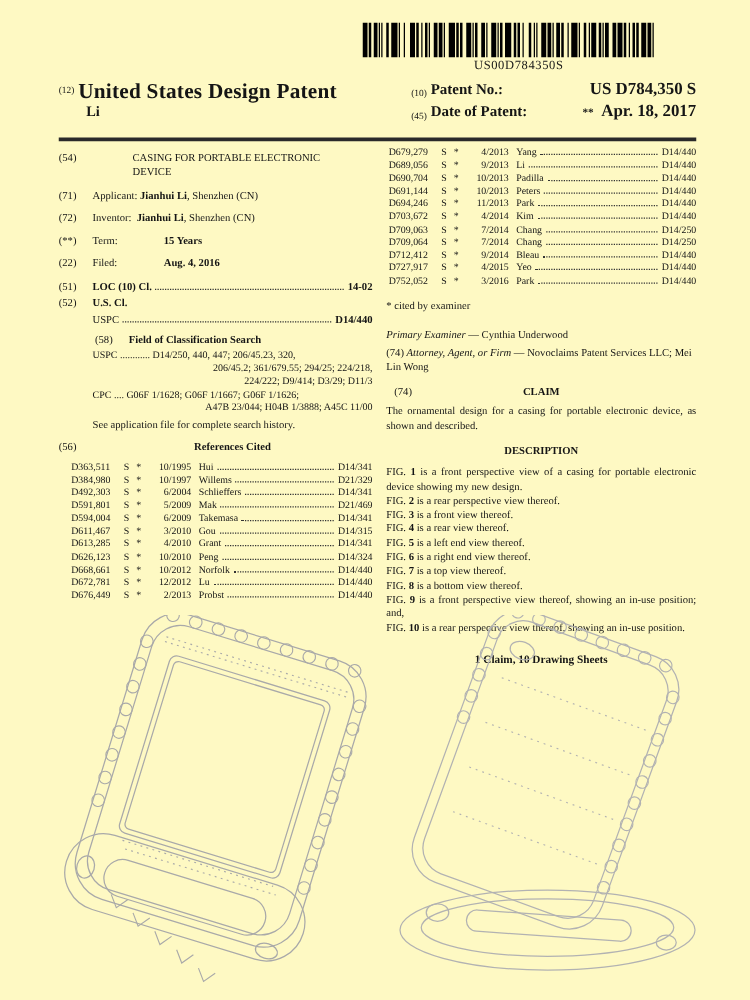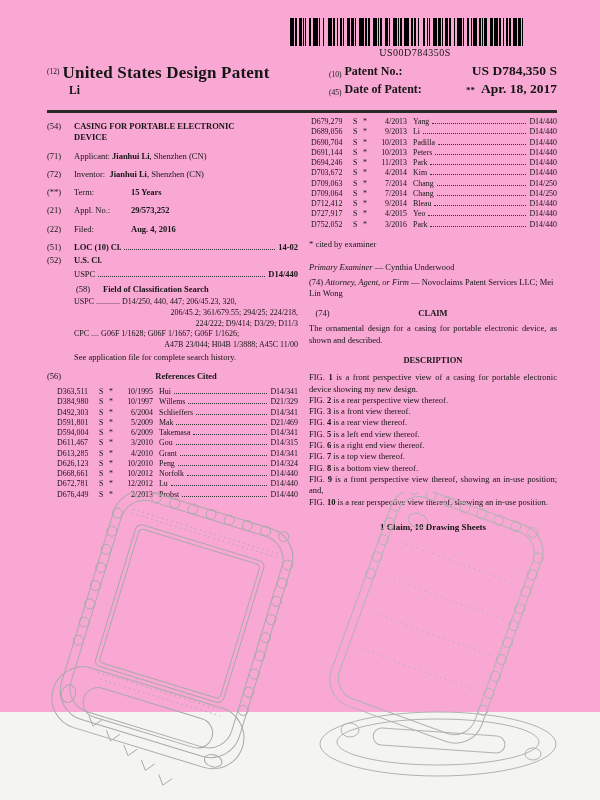--- a/index.html
+++ b/index.html
@@ -1,17 +1,17 @@
 <!DOCTYPE html>
 <html><head>
 <meta charset="utf-8">
 <style>
   html,body{margin:0;padding:0;}
   body{width:600px;height:800px;background:#f4f4f2;font-family:"Liberation Serif",serif;color:#151515;position:relative;overflow:hidden;}
-  .page{position:absolute;left:0;top:0;width:600px;height:712px;background:#f9a8d4;}
+  .page{position:absolute;left:0;top:0;width:600px;height:800px;background:#fef9c3;}
 
   
   .barcode{position:absolute;left:290px;top:18px;width:250px;height:28px;display:flex;align-items:stretch;overflow:hidden;}
   .bar{flex:none;background:#000;}
   .barcode-label{position:absolute;left:290px;top:47px;width:250px;text-align:center;font-size:10px;letter-spacing:.5px;}
 
   
   .hdr{position:absolute;left:47px;top:63px;width:510px;display:flex;justify-content:space-between;}
   .code{font-size:7.5px;margin-right:3px;position:relative;top:4px;}
   .main-title{font-size:17px;font-weight:bold;letter-spacing:.2px;white-space:nowrap;}
@@ -27,21 +27,21 @@
   
   .col{position:absolute;font-size:8.5px;line-height:1.33;}
   .col-left{left:47px;top:121px;width:251px;}
   .col-right{left:309px;top:117px;width:248px;}
 
   .field{display:flex;margin-bottom:7px;}
   .fnum{width:27px;flex:none;}
   .flabel{width:57px;flex:none;}
   .fvalue{flex:1;}
   b.inb{font-weight:bold;}
-  .invention-title{font-weight:bold;max-width:182px;}
+  .invention-title{font-weight:normal;max-width:182px;margin-left:32px;}
 
   .leader-row{display:flex;align-items:baseline;margin-bottom:2px;}
   .leader{flex:1;border-bottom:1px dotted #333;margin:0 3px 2px 3px;min-width:8px;}
   .bold{font-weight:bold;}
   .indent{margin-left:27px;}
   .cls-lines{margin-left:27px;margin-bottom:2px;}
   .cls-lines div{white-space:nowrap;}
   .cls-lines .align-right{text-align:right;}
   .cls-note{margin-left:27px;margin-bottom:7px;}
 
@@ -172,25 +172,20 @@
       <span class="fvalue"><span>Applicant:</span>&nbsp;<b class="inb">Jianhui Li</b><span>, Shenzhen (CN)</span></span>
     </div>
     <div class="field">
       <span class="fnum">(72)</span>
       <span class="fvalue"><span>Inventor:</span>&nbsp;&nbsp;<b class="inb">Jianhui Li</b><span>, Shenzhen (CN)</span></span>
     </div>
     <div class="field">
       <span class="fnum">(**)</span>
       <span class="flabel">Term:</span>
       <span class="fvalue bold">15 Years</span>
-    </div>
-    <div class="field">
-      <span class="fnum">(21)</span>
-      <span class="flabel">Appl. No.:</span>
-      <span class="fvalue bold">29/573,252</span>
     </div>
     <div class="field">
       <span class="fnum">(22)</span>
       <span class="flabel">Filed:</span>
       <span class="fvalue bold">Aug. 4, 2016</span>
     </div>
 
     <div class="leader-row">
       <span class="fnum">(51)</span>
       <span class="bold">LOC (10) Cl.</span>

